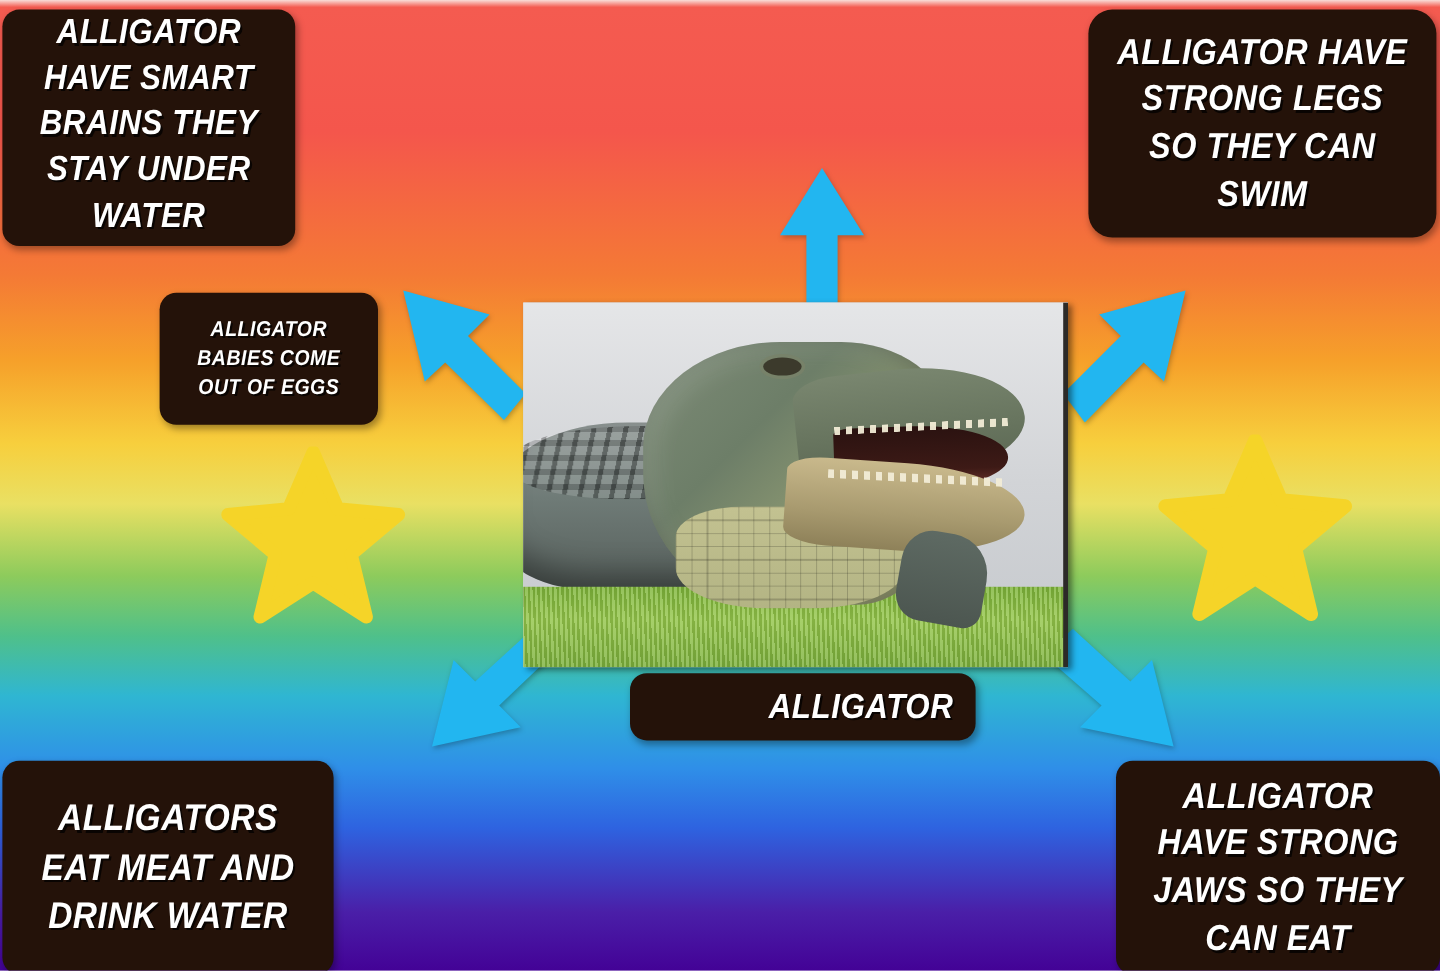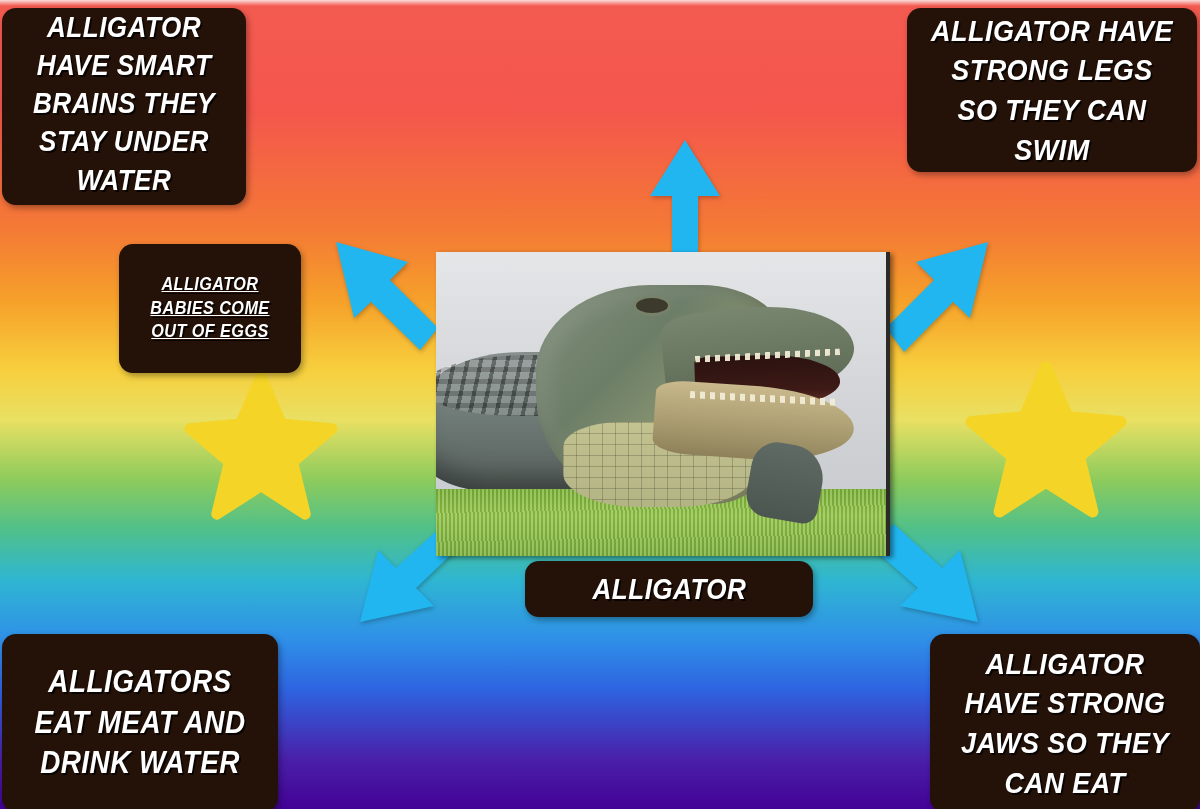--- a/index.html
+++ b/index.html
@@ -183,30 +183,30 @@
     text-shadow: 2px 2px 0 rgba(0,0,0,0.75);
     transform: scaleX(0.9);
   }
 
   #box-tl   { left: 2px;    top: 8px;    width: 244px; height: 197px; align-items: flex-end; }
   #box-tl span   { font-size: 29px; }
 
   #box-tc   { left: 532px;  top: 10px;   width: 290px; height: 130px; }
   #box-tc span   { font-size: 32px; }
 
-  #box-tr   { left: 907px;  top: 8px;    width: 290px; height: 164px; }
+  #box-tr   { left: 907px;  top: 8px;    width: 290px; height: 190px; border-radius: 20px; }
   #box-tr span   { font-size: 30px; }
 
-  #box-eggs { left: 119px;  top: 244px;  width: 182px; height: 129px; text-decoration: underline; }
+  #box-eggs { left: 133px;  top: 244px;  width: 182px; height: 110px; }
   #box-eggs span { font-size: 18px; }
 
   #box-fast { left: 978px;  top: 248px;  width: 180px; height: 68px; }
   #box-fast span { font-size: 17px; }
 
-  #box-center { left: 525px; top: 561px; width: 288px; height: 56px; }
+  #box-center { left: 525px; top: 561px; width: 288px; height: 56px; justify-content: flex-end; }
   #box-center span { font-size: 29px; }
 
   #box-bl   { left: 2px;    top: 634px;  width: 276px; height: 178px; }
   #box-bl span   { font-size: 31px; }
 
   #box-br   { left: 930px;  top: 634px;  width: 270px; height: 178px; }
   #box-br span   { font-size: 30px; }
 
   
   .arrow { position: absolute; }

